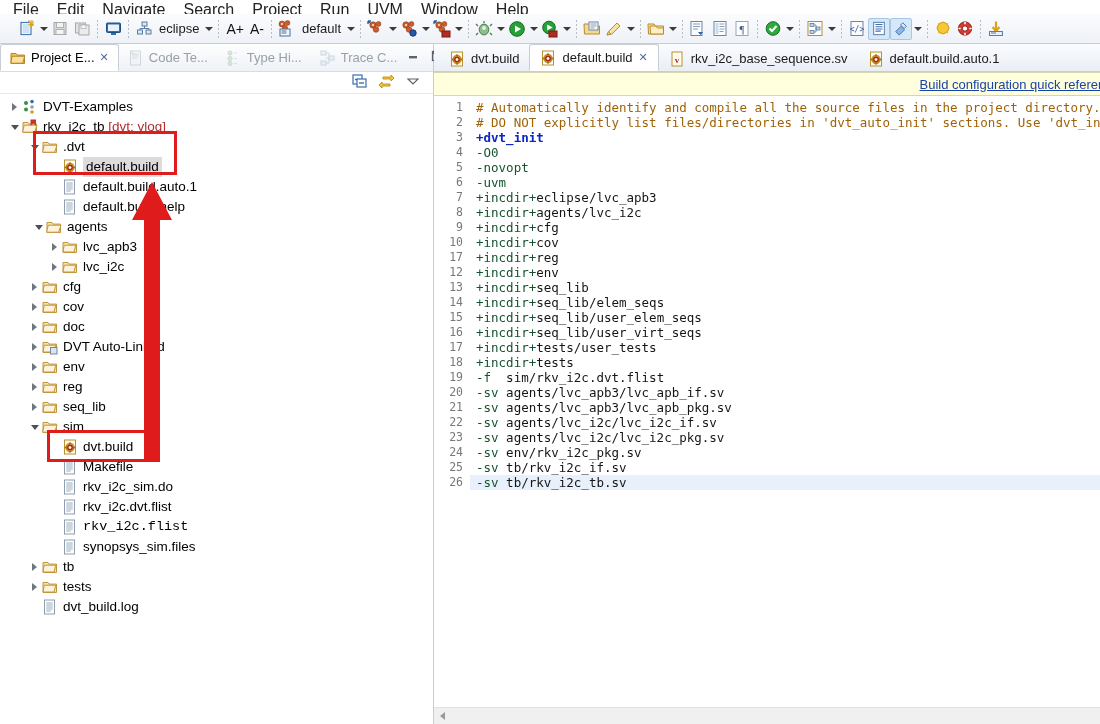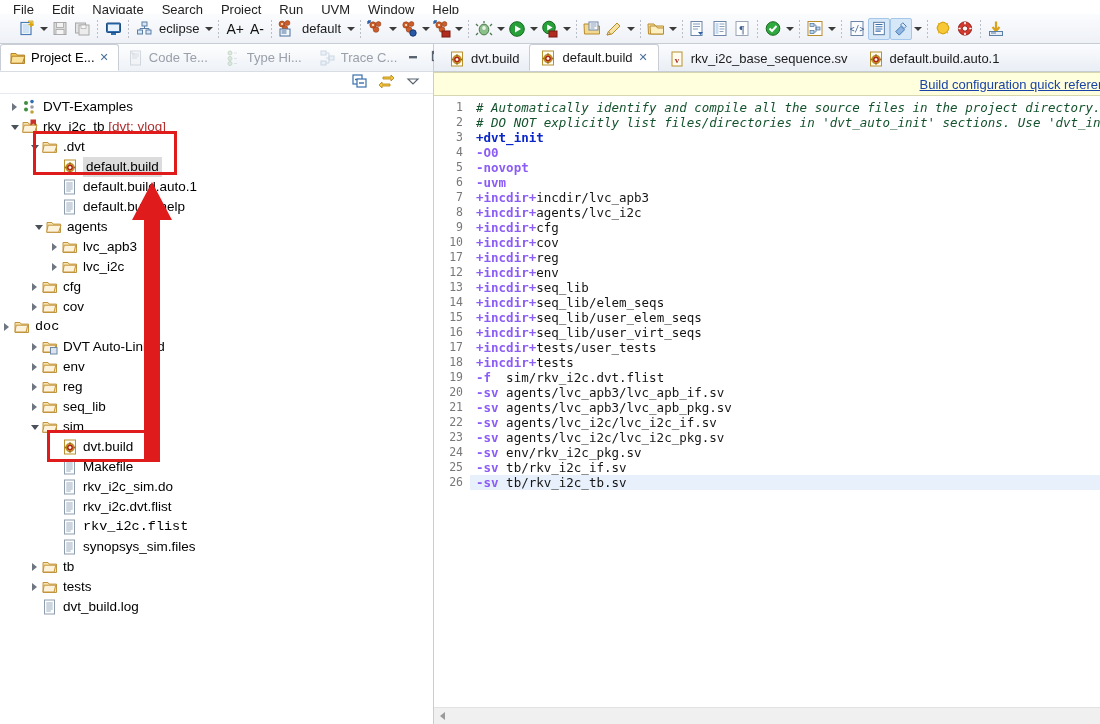--- a/index.html
+++ b/index.html
@@ -14,21 +14,21 @@
   }
 
   
   #menubar {
     height:14px; background:#ffffff;
     display:flex; align-items:flex-end;
     padding-left:4px; overflow:hidden;
     border-bottom:0;
   }
   #menubar .mi {
-    font-size:13px; color:#222; padding:0 9px;
+    font-size:16px; color:#222; padding:0 9px;
     line-height:14px; white-space:nowrap;
     position:relative; top:3px;
   }
 
   
   #toolbar {
     height:30px; background:linear-gradient(#fbfcfe,#eef1f6);
     border-bottom:1px solid #c8ccd4;
     display:flex; align-items:center; padding:0 16px;
     overflow:hidden; white-space:nowrap;
@@ -109,23 +109,23 @@
               background:#fff;}
   #gutter{width:36px;flex:0 0 36px;background:#fff;text-align:right;
           padding-top:4px;padding-right:6px;color:#787878;
           font-family:"DejaVu Sans Mono",monospace;font-size:11.5px;
           border-right:1px solid #ffffff;}
   #gutter div{height:15px;line-height:15px;}
   #code{flex:1 1 auto;padding-top:4px;overflow:hidden;position:relative;
         font-family:"DejaVu Sans Mono",monospace;font-size:12.5px;}
   #code .cl{height:15px;line-height:15px;white-space:pre;padding-left:6px;}
   #code .cl.cur{background:#e8f0fb;}
-  .cmt{color:#14532d;font-style:italic;}
+  .cmt{color:#a16207;}
   .kw{color:#0a25c8;font-weight:bold;}
-  .opt{color:#8b5cf6;font-weight:bold;}
+  .opt{color:#14532d;font-weight:normal;}
   .pth{color:#151515;}
 
   
   #hscroll{height:17px;background:#f0f0f0;border-top:1px solid #e2e2e2;
            display:flex;align-items:center;}
   #hscroll .arrowl{width:17px;height:17px;display:flex;align-items:center;
                    justify-content:center;}
   #hscroll .arrowl i{width:0;height:0;border-top:4px solid transparent;
                      border-bottom:4px solid transparent;border-right:5px solid #9a9a9a;}
   #leftbottom{height:14px;background:#fff;}
@@ -657,21 +657,21 @@
             <i></i>
           </span>
           <span class="ficon">
             <svg width="16" height="16" viewBox="0 0 16 16">
               <path d="M1 3.5 h5 l1.2 1.6 h7.3 v8.4 h-13.5 z" fill="#f7e3ad" stroke="#c2943c" stroke-width="1"></path>
               <path d="M2.2 6.2 h11.5 l-1.6 6.8 h-11.1 z" fill="#fdf3dc" stroke="#c2943c" stroke-width="1"></path>
             </svg>
           </span>
           <span class="lbl">cov</span>
         </div>
-        <div class="row" style=" font-family: Liberation Mono, monospace;">
+        <div class="row" style="padding-left: 28px;">
           <span class="arrow right">
             <i></i>
           </span>
           <span class="ficon">
             <svg width="16" height="16" viewBox="0 0 16 16">
               <path d="M1 3.5 h5 l1.2 1.6 h7.3 v8.4 h-13.5 z" fill="#f7e3ad" stroke="#c2943c" stroke-width="1"></path>
               <path d="M2.2 6.2 h11.5 l-1.6 6.8 h-11.1 z" fill="#fdf3dc" stroke="#c2943c" stroke-width="1"></path>
             </svg>
           </span>
           <span class="lbl">doc</span>
@@ -931,21 +931,21 @@
           <div>25</div>
           <div>26</div>
         </div>
       <div id="code">
           <div class="cl"><span class="cmt"># Automatically identify and compile all the source files in the project directory.</span></div>
           <div class="cl"><span class="cmt"># DO NOT explicitly list files/directories in 'dvt_auto_init' sections. Use 'dvt_init' se</span></div>
           <div class="cl"><span class="kw">+dvt_init</span></div>
           <div class="cl"><span class="opt">-O0</span></div>
           <div class="cl"><span class="opt">-novopt</span></div>
           <div class="cl"><span class="opt">-uvm</span></div>
-          <div class="cl"><span class="opt">+incdir+</span><span class="pth">incdir/lvc_apb3</span></div>
+          <div class="cl"><span class="opt">+incdir+</span><span class="pth">eclipse/lvc_apb3</span></div>
           <div class="cl"><span class="opt">+incdir+</span><span class="pth">agents/lvc_i2c</span></div>
           <div class="cl"><span class="opt">+incdir+</span><span class="pth">cfg</span></div>
           <div class="cl"><span class="opt">+incdir+</span><span class="pth">cov</span></div>
           <div class="cl"><span class="opt">+incdir+</span><span class="pth">reg</span></div>
           <div class="cl"><span class="opt">+incdir+</span><span class="pth">env</span></div>
           <div class="cl"><span class="opt">+incdir+</span><span class="pth">seq_lib</span></div>
           <div class="cl"><span class="opt">+incdir+</span><span class="pth">seq_lib/elem_seqs</span></div>
           <div class="cl"><span class="opt">+incdir+</span><span class="pth">seq_lib/user_elem_seqs</span></div>
           <div class="cl"><span class="opt">+incdir+</span><span class="pth">seq_lib/user_virt_seqs</span></div>
           <div class="cl"><span class="opt">+incdir+</span><span class="pth">tests/user_tests</span></div>

